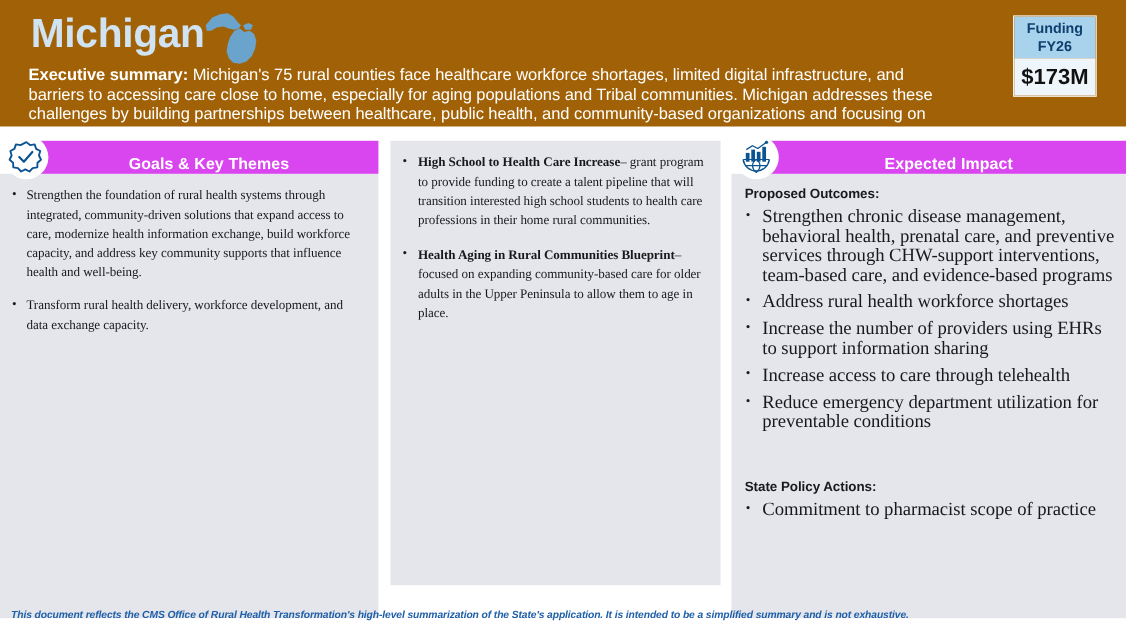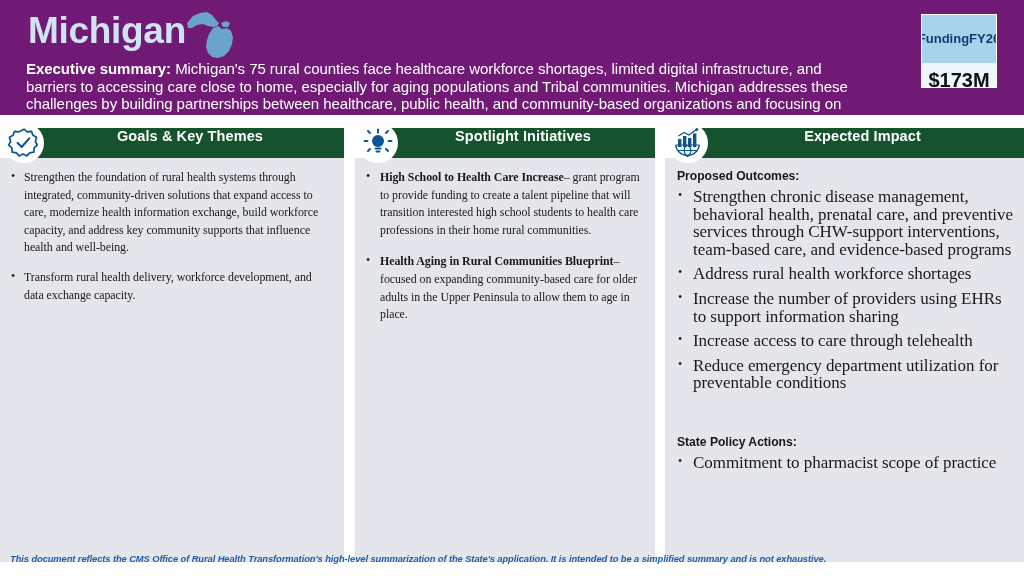--- a/index.html
+++ b/index.html
@@ -15,21 +15,21 @@
     position: relative;
   }
 
   
   .header {
     position: absolute;
     left: 0;
     top: 0;
     width: 1024px;
     height: 115px;
-    background: #701a75;
+    background: #a16207;
     overflow: hidden;
   }
   .header-title {
     position: absolute;
     left: 28px;
     top: 8px;
     font-size: 37px;
     font-weight: bold;
     color: #cfe3f3;
     letter-spacing: -0.3px;
@@ -61,28 +61,28 @@
     position: absolute;
     left: 921px;
     top: 14px;
     width: 76px;
     height: 74px;
     border: 1px solid #ffffff;
     box-sizing: border-box;
     overflow: hidden;
   }
   .funding-head {
-    height: 48px;
+    height: 38px;
     background: #a9d2ec;
     color: #0d3f6e;
     font-size: 13px;
     font-weight: bold;
     line-height: 16px;
     display: flex;
-    flex-direction: row;
+    flex-direction: column;
     align-items: center;
     justify-content: center;
     text-align: center;
   }
   .funding-body {
     height: 34px;
     background: #eef6fc;
     color: #111111;
     font-size: 20px;
     font-weight: bold;
@@ -96,23 +96,23 @@
     position: absolute;
     top: 128px;
   }
   .col-1 { left: 0px;   width: 344px; }
   .col-2 { left: 355px; width: 300px; }
   .col-3 { left: 665px; width: 359px; }
 
   .col-titlebar {
     position: relative;
     height: 30px;
-    background: #14532d;
-    display: flex;
-    align-items: flex-start;
+    background: #d946ef;
+    display: flex;
+    align-items: flex-end;
     justify-content: center;
   }
   .col-1 .col-titlebar { margin-left: 28px; width: 316px; }
   .col-2 .col-titlebar { margin-left: 28px; width: 272px; }
   .col-3 .col-titlebar { margin-left: 28px; width: 331px; }
 
   .col-title-text {
     color: #ffffff;
     font-size: 14.5px;
     font-weight: bold;
@@ -234,39 +234,20 @@
   </div>
   <div class="panel">
     <ul class="bullets">
       <li><span>Strengthen the foundation of rural health systems through integrated, community-driven solutions that expand access to care, modernize health information exchange, build workforce capacity, and address key community supports that influence health and well-being.</span></li>
       <li><span>Transform rural health delivery, workforce development, and data exchange capacity.</span></li>
     </ul>
   </div>
 </div>
 
 <div class="col col-2">
-  <div class="col-titlebar">
-    <div class="icon-circle">
-      <svg width="32" height="32" viewBox="0 0 32 32">
-        <circle cx="16" cy="14" r="6" fill="#0c5491"></circle>
-        <rect x="12.5" y="20.5" width="7" height="2" rx="1" fill="#0c5491"></rect>
-        <rect x="13.5" y="23.5" width="5" height="2" rx="1" fill="#0c5491"></rect>
-        <g stroke="#0c5491" stroke-width="2" stroke-linecap="round">
-          <line x1="16" y1="2.5" x2="16" y2="5.5"></line>
-          <line x1="5.5" y1="14" x2="2.5" y2="14"></line>
-          <line x1="29.5" y1="14" x2="26.5" y2="14"></line>
-          <line x1="8" y1="6" x2="6" y2="4"></line>
-          <line x1="24" y1="6" x2="26" y2="4"></line>
-          <line x1="8" y1="22" x2="6" y2="24"></line>
-          <line x1="24" y1="22" x2="26" y2="24"></line>
-        </g>
-      </svg>
-    </div>
-    <span class="col-title-text">Spotlight Initiatives</span>
-  </div>
   <div class="panel">
     <ul class="bullets">
       <li><b>High School to Health Care Increase</b><span>– grant program to provide funding to create a talent pipeline that will transition interested high school students to health care professions in their home rural communities.</span></li>
       <li><b>Health Aging in Rural Communities Blueprint</b><span>– focused on expanding community-based care for older adults in the Upper Peninsula to allow them to age in place.</span></li>
     </ul>
   </div>
 </div>
 
 <div class="col col-3">
   <div class="col-titlebar">

